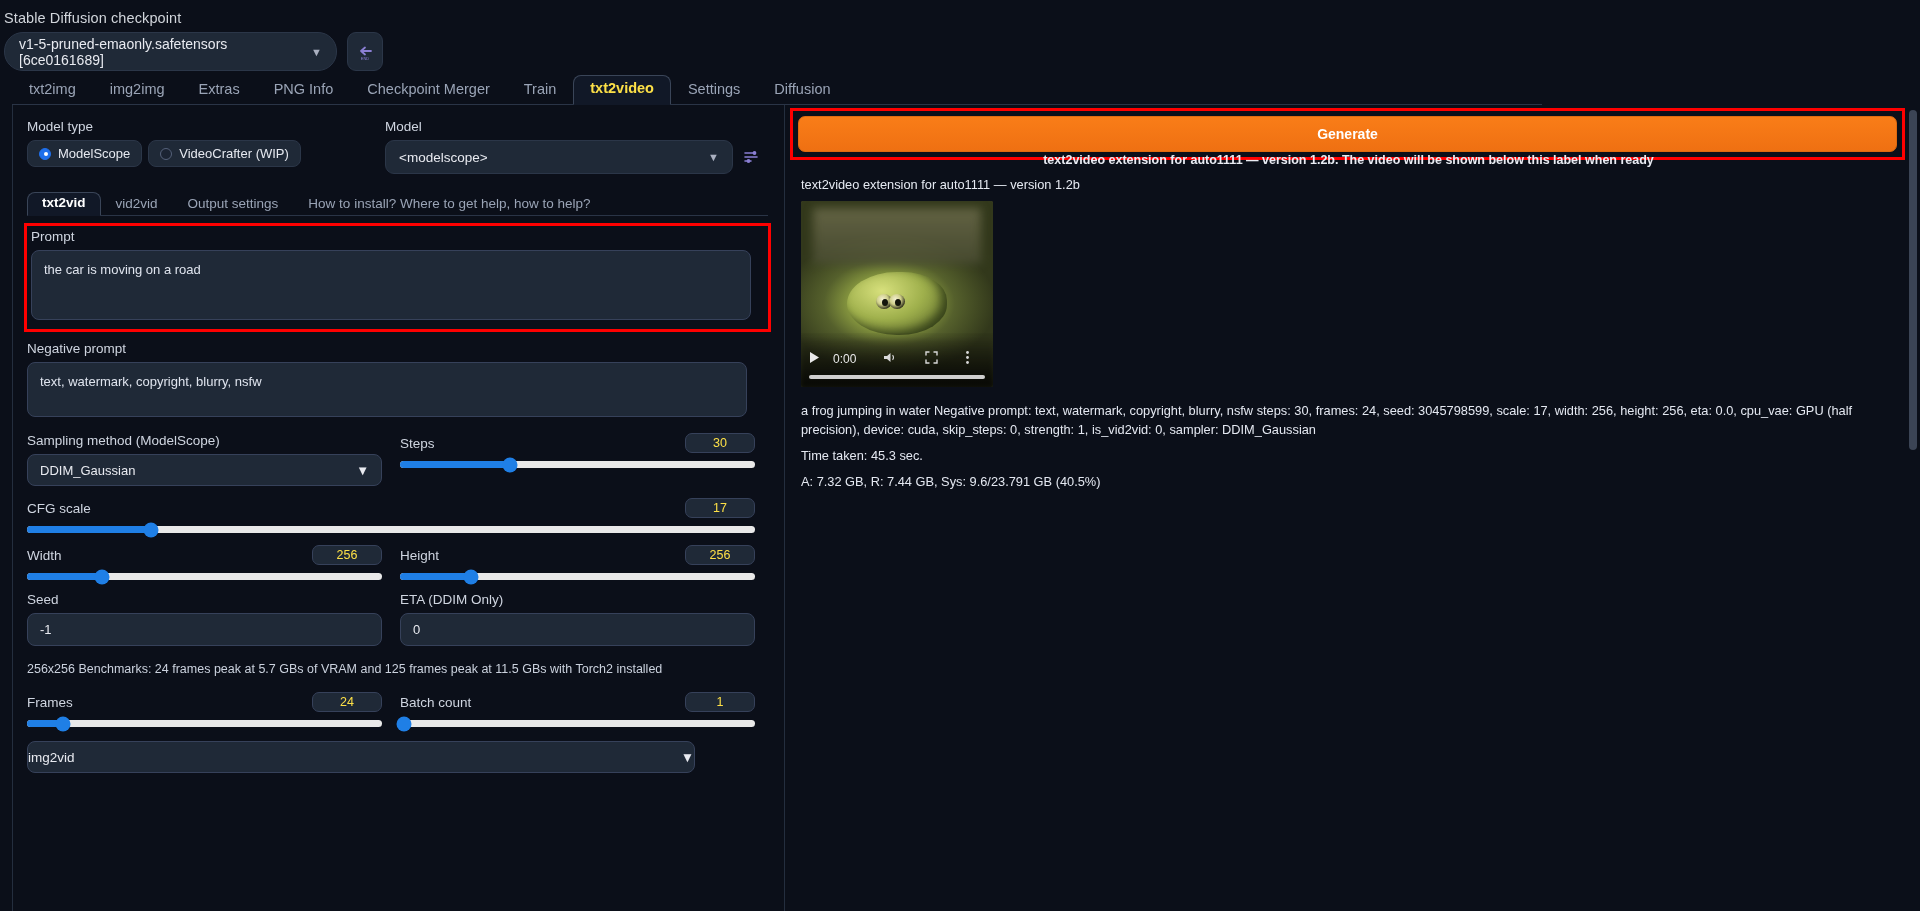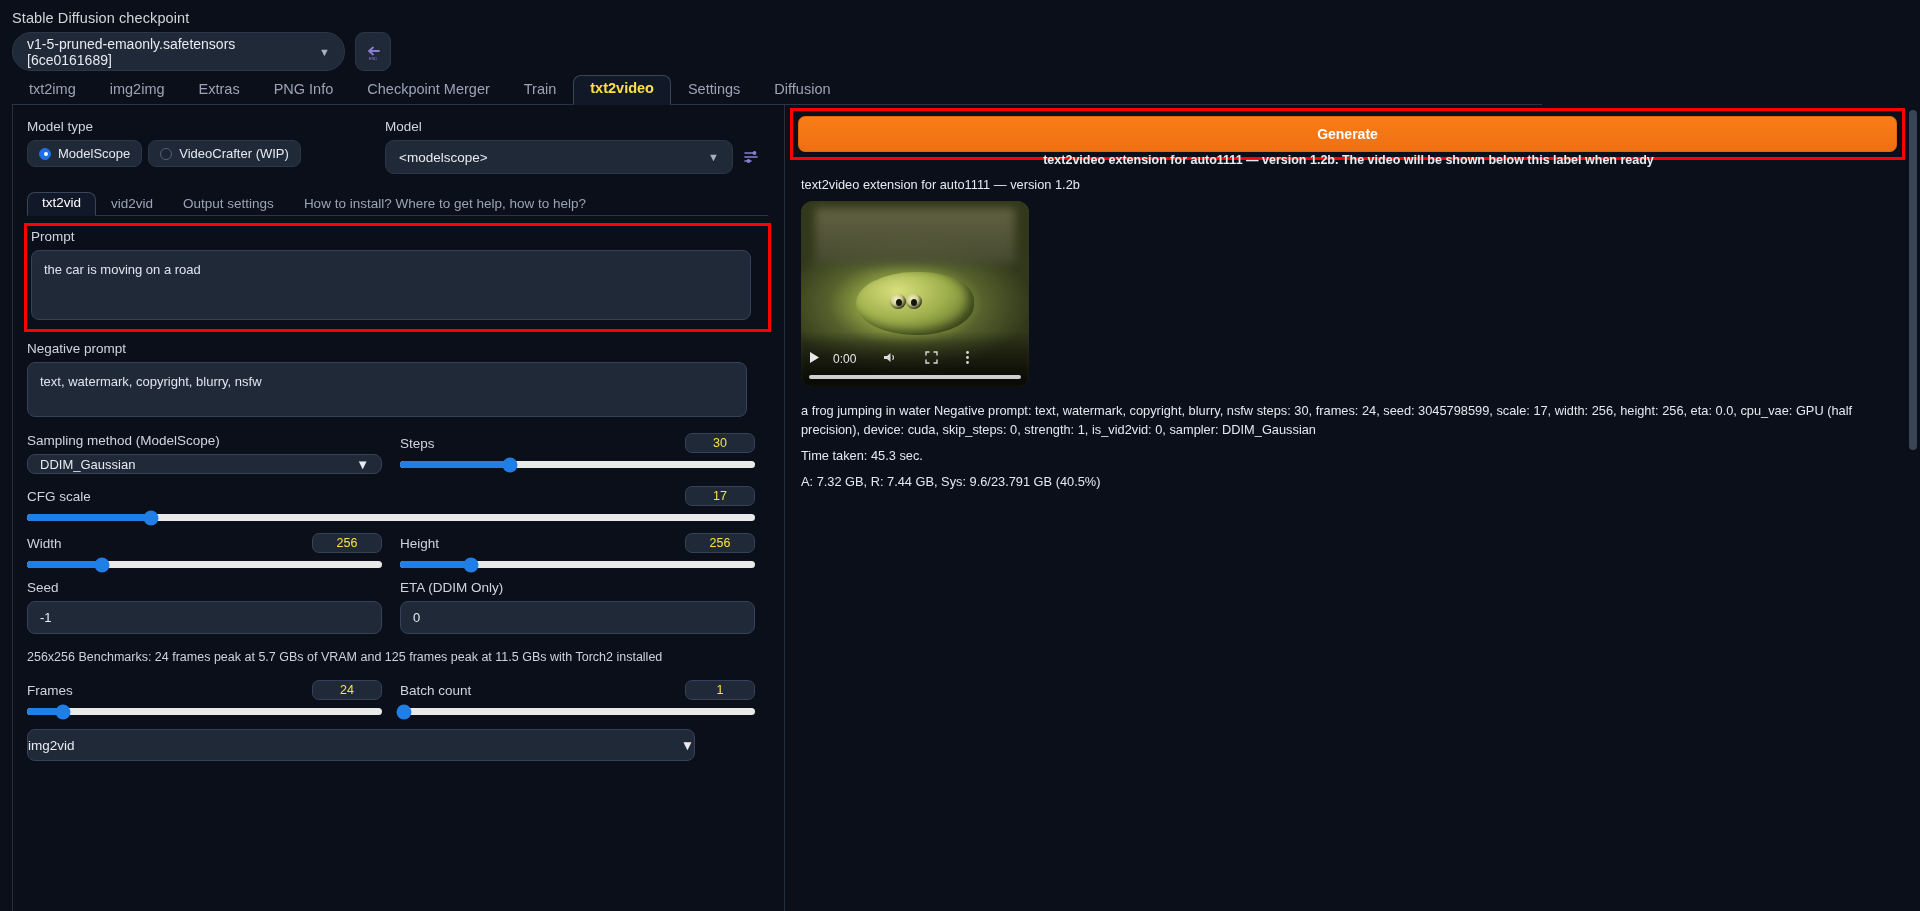--- a/index.html
+++ b/index.html
@@ -9,21 +9,21 @@
     background: #0b0f19;
     color: #e5e7eb;
     font-family: "Liberation Sans", sans-serif;
     overflow: hidden;
   }
   body { position: relative; }
 
   
   #app { width: 1920px; height: 911px; position: relative; }
 
-  .ckpt-wrap { position: absolute; left: 12px; top: 10px; width: 760px; }
+  .ckpt-wrap { position: absolute; left: 4px; top: 10px; width: 760px; }
   .ckpt-label { font-size: 14.5px; color: #d1d5db; margin-bottom: 6px; letter-spacing: .1px; }
   .ckpt-row { display: flex; align-items: center; gap: 10px; }
   .ckpt-select {
     width: 333px; height: 39px;
     background: #1f2937; border: 1px solid #2b3648; border-radius: 19px;
     display: flex; align-items: center; justify-content: space-between;
     padding: 0 14px; font-size: 14px; color: #e8eaf0; cursor: pointer;
   }
   .ckpt-select .caret { color: #aab0c0; font-size: 11px; margin-left: 8px; }
   .ckpt-refresh {
@@ -93,21 +93,21 @@
     margin-top: 16px; display: flex; align-items: flex-end;
     border-bottom: 1px solid #2a3446; height: 26px;
   }
   .subtab {
     padding: 2px 14px 5px 14px; font-size: 13.5px; color: #9aa4b6; cursor: pointer;
     border: 1px solid transparent; border-bottom: none; border-radius: 8px 8px 0 0;
     position: relative; top: 1px;
   }
   .subtab.active {
     color: #ffffff; background: #111827; border-color: #3a4558;
-    border-bottom: 1px solid #111827; font-weight: normal;
+    border-bottom: 1px solid #111827; font-weight: bold;
   }
 
   
   .hl-red { outline: 3px solid #ff0000; outline-offset: 0px; }
   .prompt-sec { margin-top: 10px; padding: 3px 4px 5px 4px; }
   .textarea {
     width: 720px; background: #1f2937; border: 1px solid #36415a;
     border-radius: 8px; color: #dfe4ee; font-size: 13px;
     padding: 10px 12px; resize: none; font-family: "Liberation Sans", sans-serif;
     line-height: 17px;
@@ -129,21 +129,21 @@
     position: relative; height: 7px; border-radius: 4px;
     background: #e9e9e9; margin-top: 8px;
   }
   .track .fill { position: absolute; left: 0; top: 0; bottom: 0; border-radius: 4px; background: #1f7fe6; }
   .track .knob {
     position: absolute; top: 50%; width: 15px; height: 15px; border-radius: 50%;
     background: #1f7fe6; transform: translate(-50%,-50%);
   }
 
   .select-box {
-    height: 20px; background: #1f2937; border: 1px solid #36415a;
+    height: 32px; background: #1f2937; border: 1px solid #36415a;
     border-radius: 8px; display: flex; align-items: center; justify-content: space-between;
     padding: 0 12px; font-size: 13px; color: #e8eaf0; cursor: pointer;
   }
   .text-input {
     height: 33px; background: #1f2937; border: 1px solid #36415a;
     border-radius: 8px; display: flex; align-items: center;
     padding: 0 12px; font-size: 13px; color: #e8eaf0;
   }
   .bench-note { font-size: 12.5px; color: #cbd2de; margin-top: 16px; }
 
@@ -168,22 +168,22 @@
     border: 1px solid #e0690f;
   }
   .version-overlay {
     position: absolute; left: 0; right: 0; top: 48px;
     text-align: center; font-size: 12.5px; font-weight: bold; color: #e9ecf3;
     pointer-events: none;
   }
   .version-line { margin-top: 20px; margin-left: 8px; font-size: 12.8px; color: #e6eaf2; }
   .video-box {
     margin-top: 9px; margin-left: 8px;
-    width: 228px; height: 186px; background: #000;
-    position: relative; overflow: hidden; border-radius: 12px;
+    width: 192px; height: 186px; background: #000;
+    position: relative; overflow: hidden; border-radius: 2px;
   }
   .video-frame {
     position: absolute; inset: 0;
     background:
       radial-gradient(ellipse 55% 38% at 46% 55%, #c8d46a 0%, #93a544 32%, #55602c 62%, #32381b 100%),
       linear-gradient(180deg,#4e4a33 0%, #6f6a48 28%, #55603a 55%, #20251a 100%);
   }
   .video-frame::before {
     content:""; position:absolute; left:6%; top:4%; width:88%; height:30%;
     background: linear-gradient(180deg,#6b6a4a,#4a4d33);

